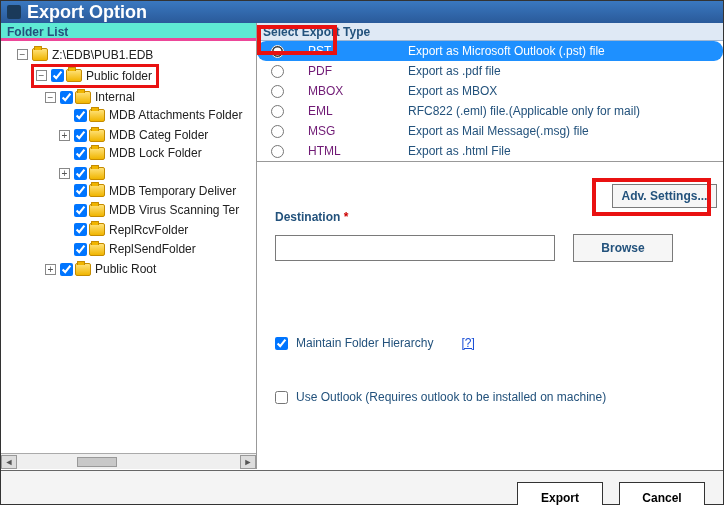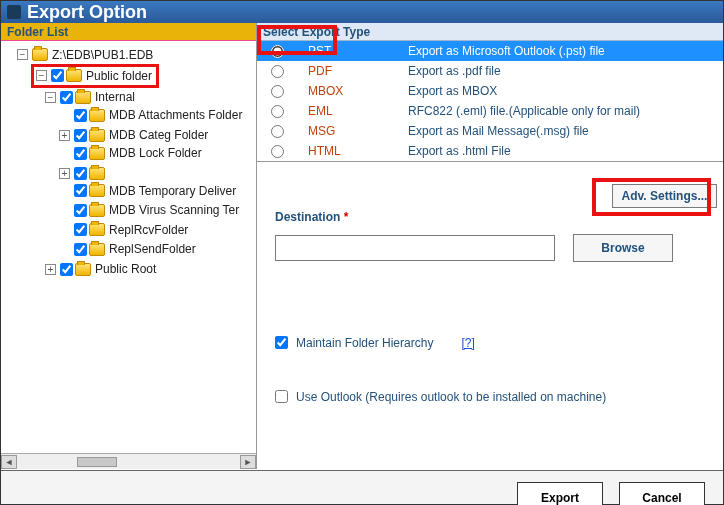--- a/index.html
+++ b/index.html
@@ -3,56 +3,56 @@
 <meta charset="utf-8">
 <style>
 * { box-sizing: border-box; margin: 0; padding: 0; font-family: "Segoe UI", Tahoma, sans-serif; font-size: 12px; }
 body { background: #fff; }
 .window { width: 724px; height: 505px; background: #fff; position: relative; border: 1px solid #333; }
 .titlebar { height: 22px; background: linear-gradient(#3a78c0, #2a5a9a); color: #fff; display: flex; align-items: center; padding-left: 6px; }
 .titlebar .sysicon { width: 14px; height: 14px; background: #1a3a5a; border-radius: 2px; margin-right: 6px; display: inline-block; }
 .titlebar .title { font-weight: bold; font-size: 18px; }
 .content { display: flex; height: 446px; }
 .left { width: 256px; border-right: 1px solid #999; display: flex; flex-direction: column; }
-.left-header { height: 18px; background: #eab308; color: #23527c; font-weight: bold; padding: 2px 6px; border-bottom: 1px solid #ec4899; font-size: 12px; }
+.left-header { height: 18px; background: #5eead4; color: #23527c; font-weight: bold; padding: 2px 6px; border-bottom: 3px solid #ec4899; font-size: 12px; }
 .tree-wrap { flex: 1; overflow: hidden; position: relative; padding: 4px 2px; }
 .tree { font-size: 12px; color: #222; }
 .tree ul { list-style: none; padding-left: 14px; }
 .tree li { white-space: nowrap; line-height: 18px; }
 .tree .row { display: inline-flex; align-items: center; gap: 2px; }
 .exp { display: inline-block; width: 11px; height: 11px; border: 1px solid #888; line-height: 9px; text-align: center; font-size: 10px; color: #555; background: #fff; margin-right: 2px; cursor: pointer; }
 .exp.blank { border: none; background: transparent; }
 .cb { width: 13px; height: 13px; }
 .foldericon { width: 16px; height: 13px; display: inline-block; background: linear-gradient(#ffe27a, #f0b500); border: 1px solid #c58b00; border-radius: 2px; position: relative; }
 .foldericon::before { content: ""; position: absolute; top: -3px; left: 1px; width: 6px; height: 3px; background: #f0b500; border: 1px solid #c58b00; border-bottom: none; border-radius: 1px 1px 0 0; }
 .label { padding: 0 2px; }
 .highlight-red { border: 3px solid #e91111; padding: 0 2px; }
 .hscroll { height: 16px; border-top: 1px solid #aaa; background: #efefef; display: flex; align-items: center; justify-content: space-between; }
 .hscroll .arrow { width: 16px; height: 14px; background: #ddd; border: 1px solid #999; text-align: center; line-height: 12px; font-size: 9px; color: #555; }
 .hscroll .thumb { height: 10px; width: 40px; background: #c8c8c8; border: 1px solid #999; margin-left: 60px; }
 .hscroll .track { flex: 1; display: flex; align-items: center; padding-left: 0; }
 .right { flex: 1; position: relative; padding: 0 0 0 0; overflow: hidden; }
 .right-header { height: 18px; background: #dfe9f5; color: #23527c; font-weight: bold; padding: 2px 6px; border-bottom: 1px solid #9cb6d4; font-size: 12px; }
 .type-list { border-bottom: 1px solid #999; }
-.type-row { display: flex; align-items: center; height: 20px; padding-left: 14px; }
+.type-row { display: flex; align-items: center; height: 20px; padding-left: 14px; border-radius: 9px; }
 .type-row input { margin-right: 24px; }
-.type-row .code { width: 100px; color: #c2410c; }
+.type-row .code { width: 100px; color: #701a75; }
 .type-row .desc { color: #23527c; }
 .type-row.selected { background: #1e90ff; color: #fff; }
 .type-row.selected .code, .type-row.selected .desc { color: #fff; }
 .type-row.selected input { accent-color: #fff; }
 .options-area { padding: 18px 18px 6px 18px; position: relative; }
 .adv-btn { position: absolute; right: 6px; top: 22px; width: 105px; height: 24px; background: #f6f6f6; border: 1px solid #7a7a7a; color: #23527c; font-weight: bold; cursor: pointer; }
 .adv-highlight { position: absolute; right: 12px; top: 16px; width: 119px; height: 38px; border: 4px solid #e91111; pointer-events: none; }
 .dest-label { color: #23527c; font-weight: bold; font-size: 12px; margin-top: 30px; }
 .dest-label .req { color: #c00; }
 .dest-row { display: flex; gap: 18px; margin-top: 10px; align-items: center; }
 .dest-input { width: 280px; height: 26px; border: 1px solid #7a7a7a; background: #fff; padding: 2px 4px; }
 .browse-btn { width: 100px; height: 28px; background: #f6f6f6; border: 1px solid #7a7a7a; color: #23527c; font-weight: bold; cursor: pointer; }
-.chk-row { display: flex; align-items: flex-start; gap: 8px; margin-top: 14px; color: #23527c; }
+.chk-row { display: flex; align-items: center; gap: 8px; margin-top: 14px; color: #23527c; }
 .chk-row.first-check { margin-top: 74px; }
 .chk-row a { color: #1a4fd6; text-decoration: underline; margin-left: 14px; cursor: pointer; }
 .help { color: #1a4fd6; text-decoration: underline; margin-left: 20px; cursor: pointer; }
 .footer { height: 34px; border-top: 1px solid #666; display: flex; justify-content: flex-end; align-items: center; gap: 16px; padding-right: 18px; background: #f4f4f4; position: absolute; bottom: 0; left: 0; right: 0; }
 .footer button { width: 86px; height: 32px; background: #fff; border: 1px solid #333; font-weight: bold; cursor: pointer; margin-top: 20px; }
 .red-box-type { border: 4px solid #e91111; position: absolute; left: 256px; top: 24px; width: 80px; height: 30px; pointer-events: none; z-index: 5; }
 </style>
 </head>
 <body>
 

